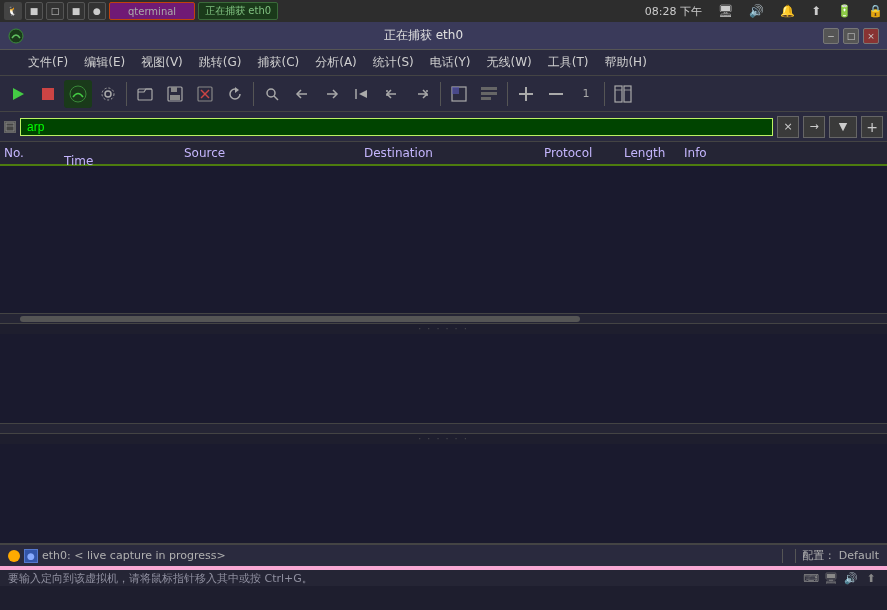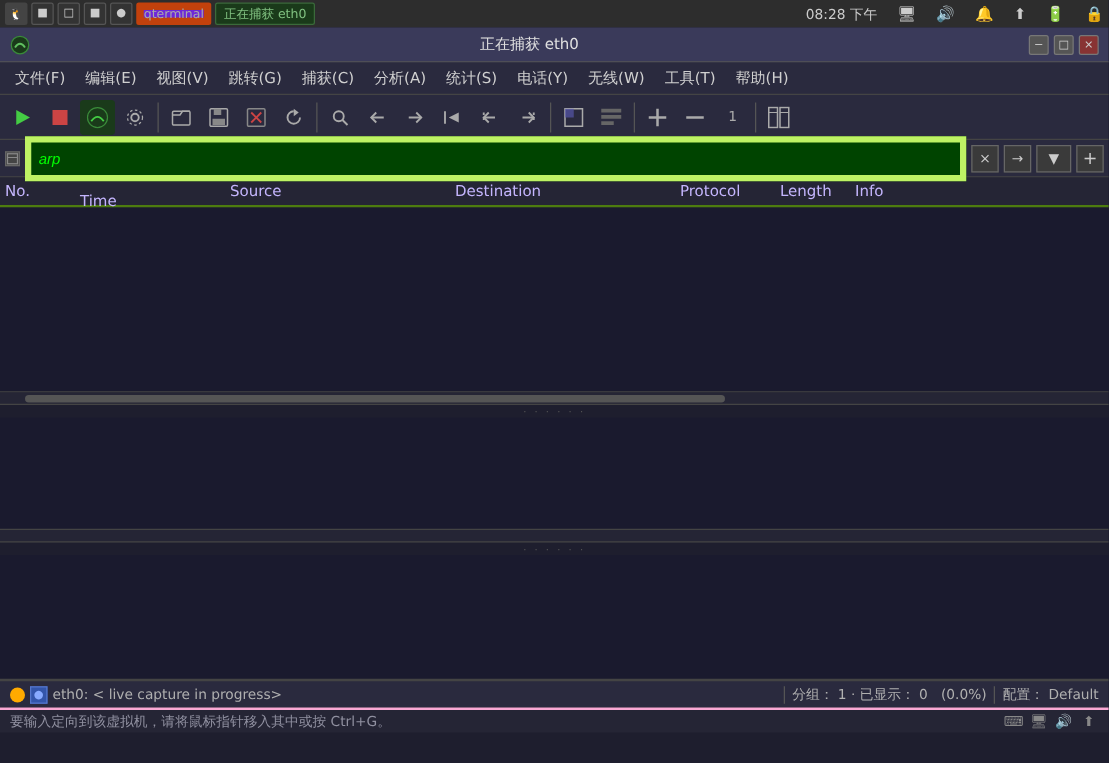--- a/index.html
+++ b/index.html
@@ -32,21 +32,21 @@
       height: 18px;
       background: #444;
       border-radius: 2px;
       display: flex;
       align-items: center;
       justify-content: center;
       font-size: 9px;
       color: #ccc;
     }
     .sys-icon.dark { background: #333; border: 1px solid #555; }
-    .sys-icon.terminal { background: #6d28d9; border: 6px solid #c2410c; padding: 0 0; width: auto; color: #aaa; font-size: 10px; }
+    .sys-icon.terminal { background: #701a75; border: 1px solid #c2410c; padding: 0 18px; width: auto; color: #aaa; font-size: 10px; }
     .sys-icon.wireshark { background: #1a3a1a; border: 1px solid #3a6a3a; padding: 0 6px; width: auto; color: #80c080; font-size: 10px; }
     .system-bar-center {
       flex: 1;
       text-align: center;
       font-size: 11px;
       color: #ccc;
     }
     .system-bar-right {
       display: flex;
       align-items: center;
@@ -90,21 +90,21 @@
       font-size: 9px;
       color: #ccc;
     }
 
     
     .menu-bar {
       height: 26px;
       background: #2a2a3e;
       display: flex;
       align-items: center;
-      padding: 0 4px;
+      padding: 0 20px;
       border-bottom: 1px solid #444;
     }
     .menu-item {
       padding: 3px 8px;
       font-size: 12px;
       color: #d0d0d0;
       cursor: pointer;
       border-radius: 2px;
     }
 
@@ -163,28 +163,27 @@
       background: #444;
       border: 1px solid #666;
       display: flex;
       align-items: center;
       justify-content: center;
       font-size: 8px;
       color: #aaa;
     }
     .filter-input {
       flex: 1;
-      height: 36px;
+      height: 18px;
       background: #004400;
-      border: 5px solid #bef264;
+      border: 1px solid #bef264;
       color: #00ff00;
       font-size: 12px;
       padding: 0 6px;
       outline: none;
-      font-style: italic;
     }
     .filter-btn {
       width: 22px;
       height: 22px;
       background: #3a3a3a;
       border: 1px solid #666;
       color: #ccc;
       font-size: 11px;
       cursor: pointer;
       display: flex;
@@ -320,21 +319,21 @@
 
     
     .hint-bar {
       height: 20px;
       background: #252535;
       display: flex;
       align-items: center;
       padding: 0 8px;
       font-size: 11px;
       color: #9090a0;
-      border-top: 2px solid #f9a8d4;
+      border-top: 4px solid #f9a8d4;
       justify-content: center;
     }
     .hint-bar-right {
       margin-left: auto;
       display: flex;
       gap: 4px;
     }
     .hint-sys-icon {
       width: 16px;
       height: 16px;
@@ -615,28 +614,20 @@
 <div class="hex-pane"></div>
 
 <div class="status-bar">
   <div class="status-indicator"></div>
   <div class="status-indicator-blue" style="font-size:9px;display:flex;align-items:center;justify-content:center;color:#88aaff;">●</div>
   <span class="status-text">
     <span>eth0</span>:
     <span>&lt; live capture in progress&gt;</span>
   </span>
   <div class="status-divider"></div>
-  <span class="status-text" style="flex:none;">
-    <span>分组：</span>
-    <span>1</span>
-    <span>· 已显示：</span>
-    <span>0</span>
-    &nbsp;
-    <span>(0.0%)</span>
-  </span>
   <div class="status-divider"></div>
   <span class="status-text" style="flex:none;">
     <span>配置：</span>
     <span>Default</span>
   </span>
 </div>
 
 <div class="hint-bar">
   <span>要输入定向到该虚拟机，请将鼠标指针移入其中或按 Ctrl+G。</span>
   <div class="hint-bar-right">

